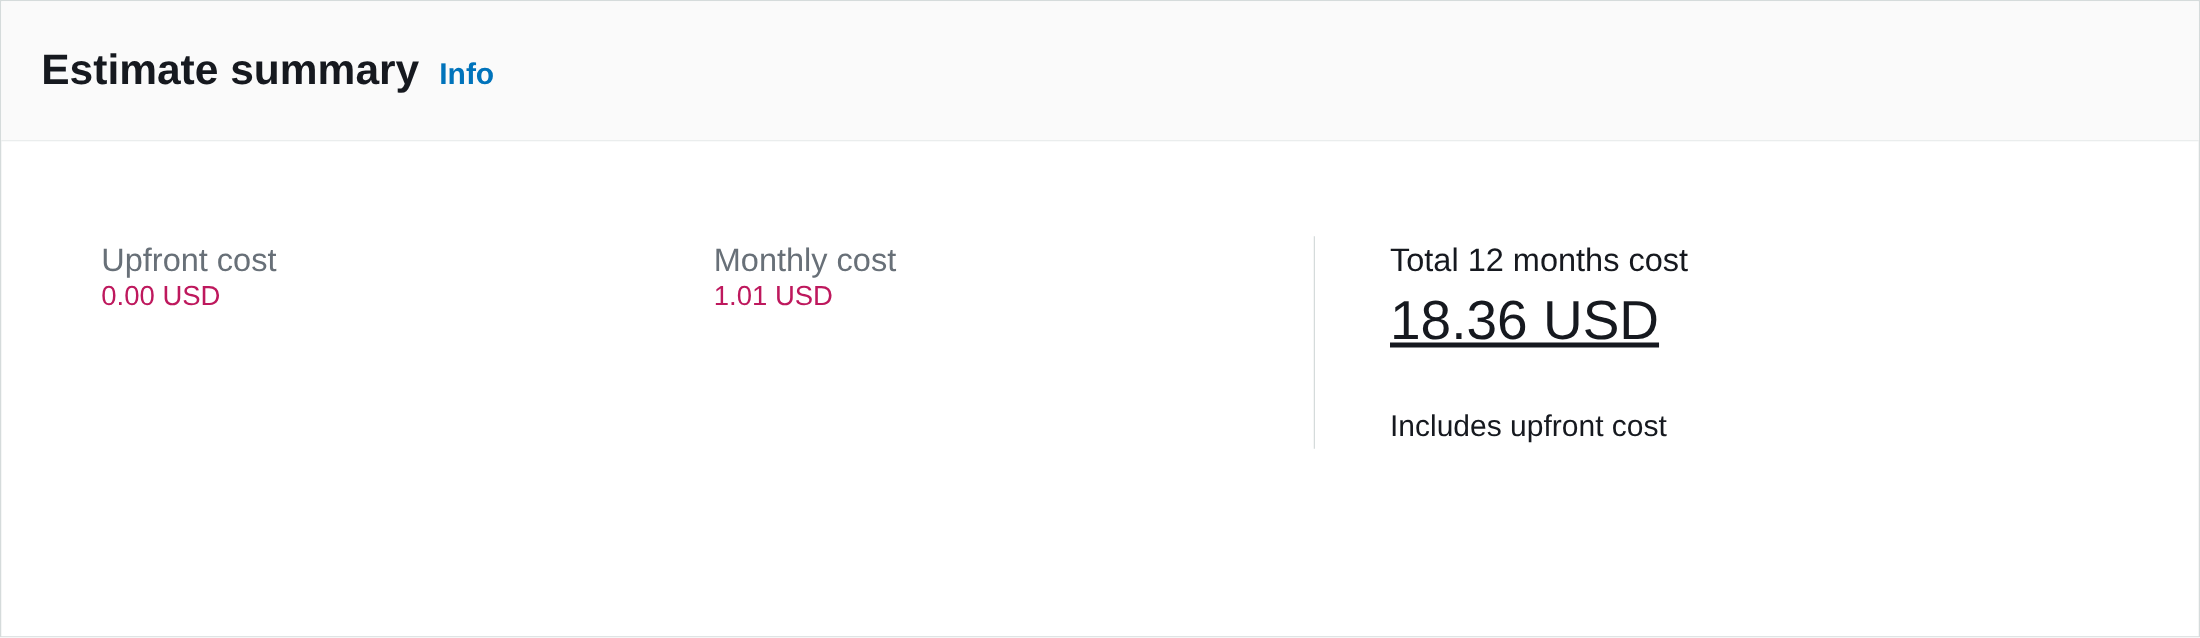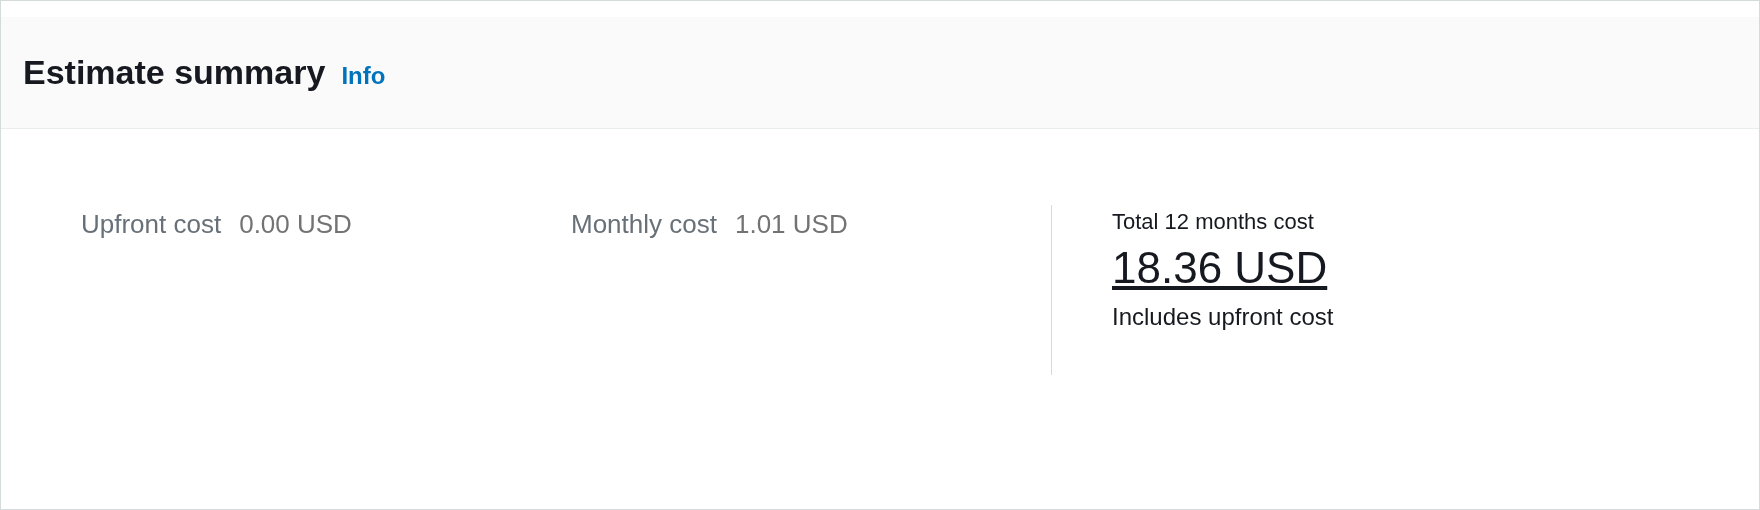--- a/index.html
+++ b/index.html
@@ -16,93 +16,92 @@
       width: 1760px;
       height: 510px;
       border: 1px solid #d5dbdb;
       background: #ffffff;
       display: flex;
       flex-direction: column;
     }
     .header {
       background: #fafafa;
       border-bottom: 1px solid #eaeded;
-      padding: 36px 22px;
+      padding: 36px 32px;
       display: flex;
       align-items: baseline;
       gap: 16px;
-      margin-top: 16px;
     }
     .header-title {
       font-size: 34px;
       font-weight: 700;
       color: #16191f;
     }
     .info-link {
       font-size: 24px;
       font-weight: 700;
       color: #0073bb;
       cursor: pointer;
     }
     .content {
       flex: 1;
       padding: 80px 80px 60px 80px;
       display: flex;
       align-items: flex-start;
     }
     .cost-block {
       display: flex;
-      flex-direction: row;
-      gap: 18px;
+      flex-direction: column;
+      gap: 0;
     }
     .cost-block.upfront {
       flex: 0 0 490px;
     }
     .cost-block.monthly {
       flex: 0 0 430px;
-      text-align: center;
     }
     .divider {
       width: 1px;
       background: #d5dbdb;
       align-self: stretch;
       margin: -4px 60px 0 50px;
       height: 170px;
     }
     .cost-label {
       font-size: 26px;
       color: #687078;
       font-weight: 400;
     }
     .cost-value {
-      font-size: 26px;
-      color: #737373;
+      font-size: 22px;
+      color: #be185d;
       font-weight: 400;
     }
     .total-block {
       display: flex;
       flex-direction: column;
     }
     .total-label {
-      font-size: 22px;
+      font-size: 26px;
       color: #16191f;
       font-weight: 400;
       margin-bottom: 8px;
     }
     .total-value {
       font-size: 44px;
       color: #16191f;
       font-weight: 400;
       margin-bottom: 10px;
       text-decoration: underline;
     }
     .total-note {
       font-size: 24px;
       color: #16191f;
       font-weight: 400;
+      margin-top: 36px;
     }
   </style>
 </head>
 <body>
 
 <div class="container">
   <div class="header">
     <h1 class="header-title">Estimate summary</h1>
     <a class="info-link">Info</a>
   </div>

